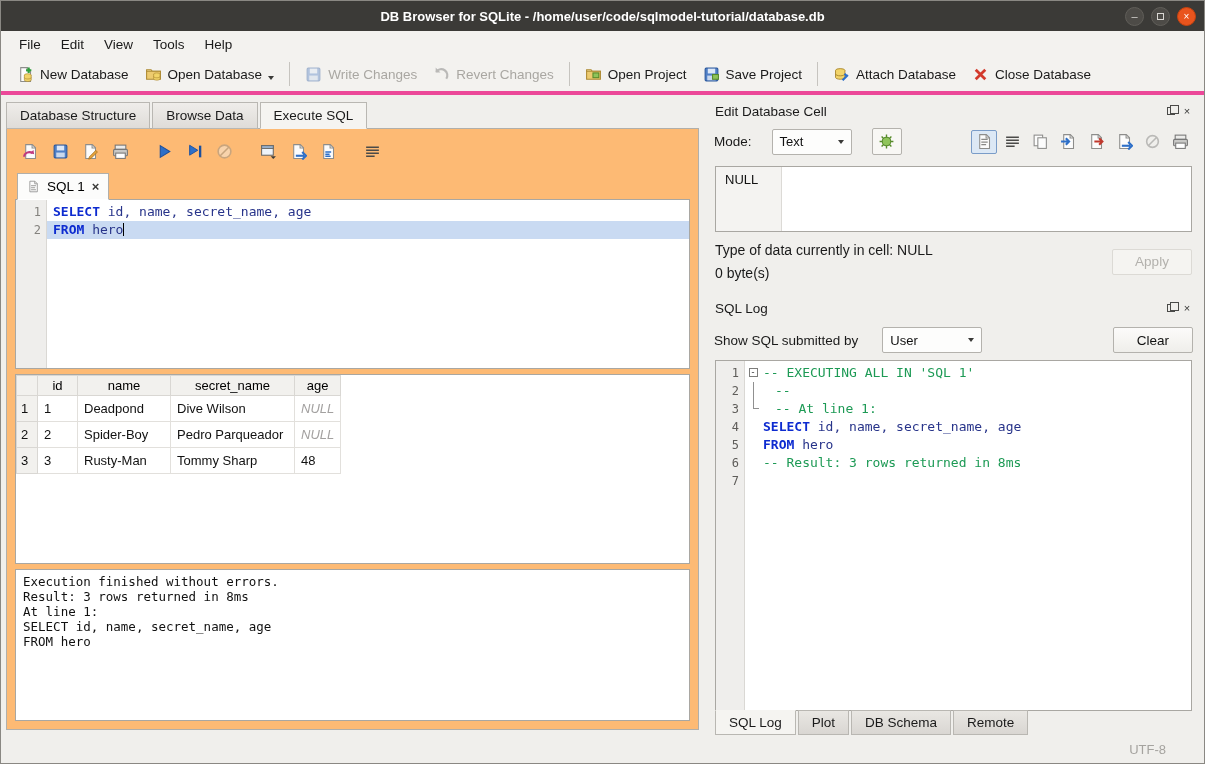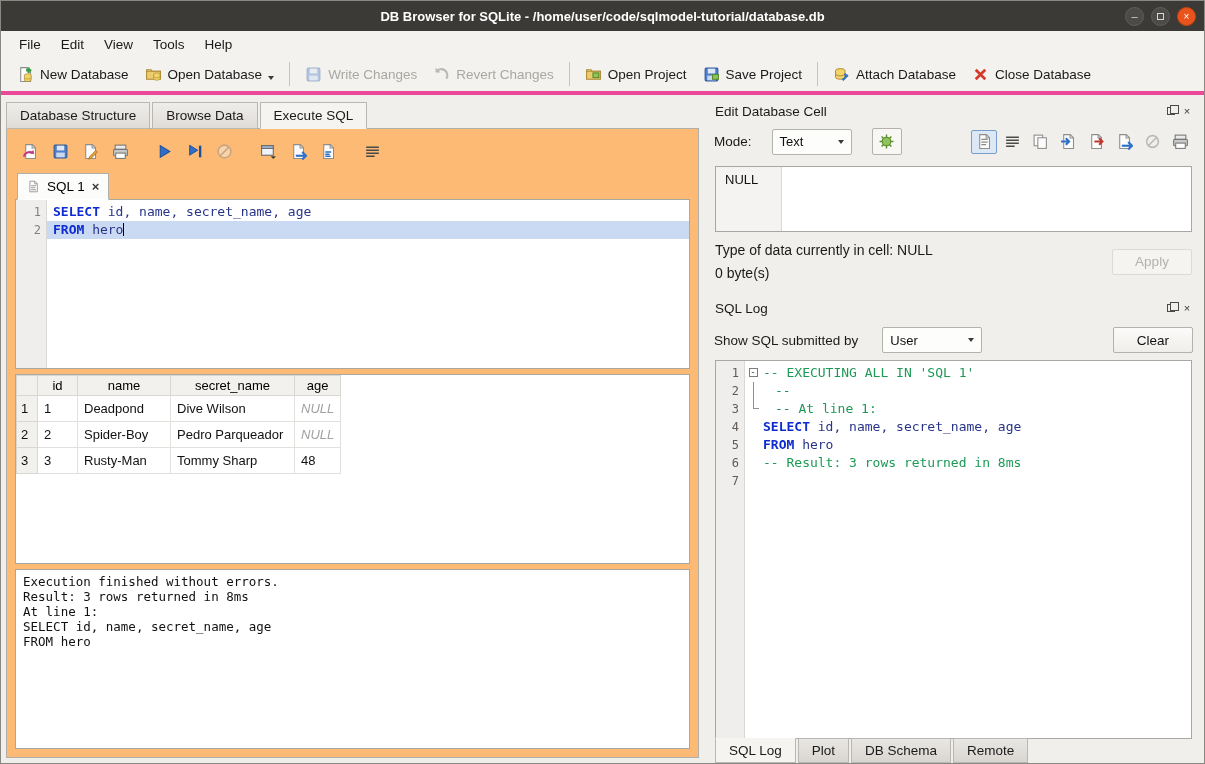--- a/index.html
+++ b/index.html
@@ -540,14 +540,17 @@
       <div class="dock-tabs">
         <div class="dtab active">SQL Log</div>
         <div class="dtab">Plot</div>
         <div class="dtab">DB Schema</div>
         <div class="dtab">Remote</div>
       </div>
 
     </div>
   </div>
 
+  <div class="statusbar">
+    <span>UTF-8</span>
+  </div>
 
 </div>
 
 </body></html>

